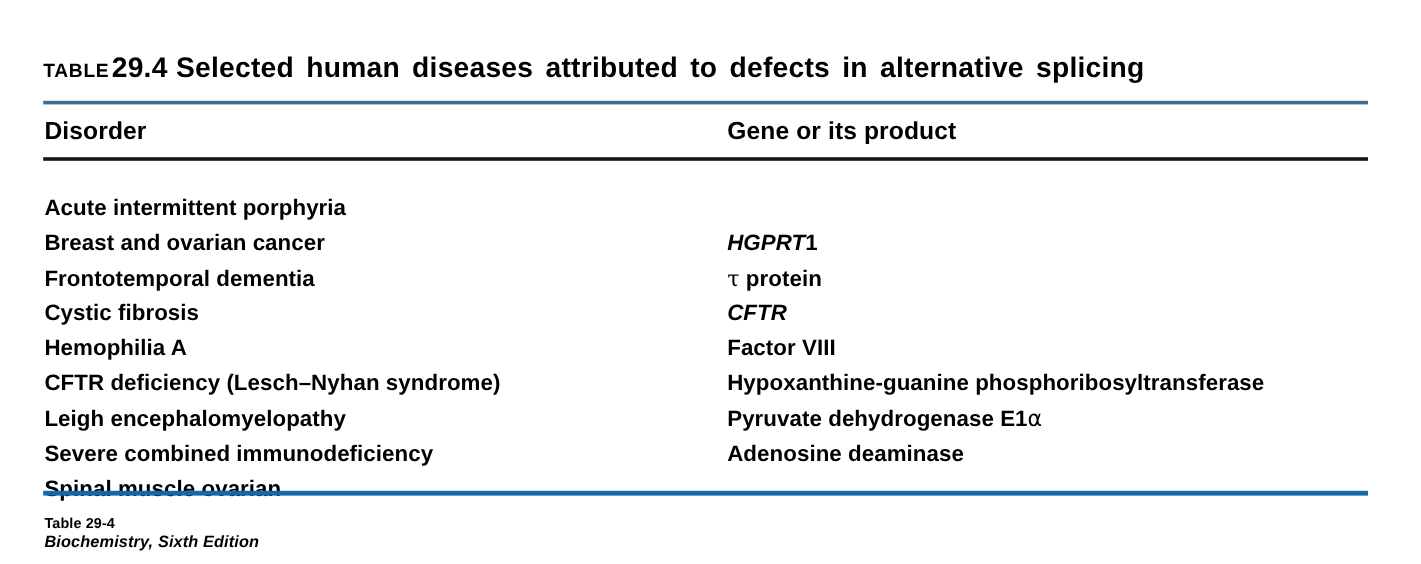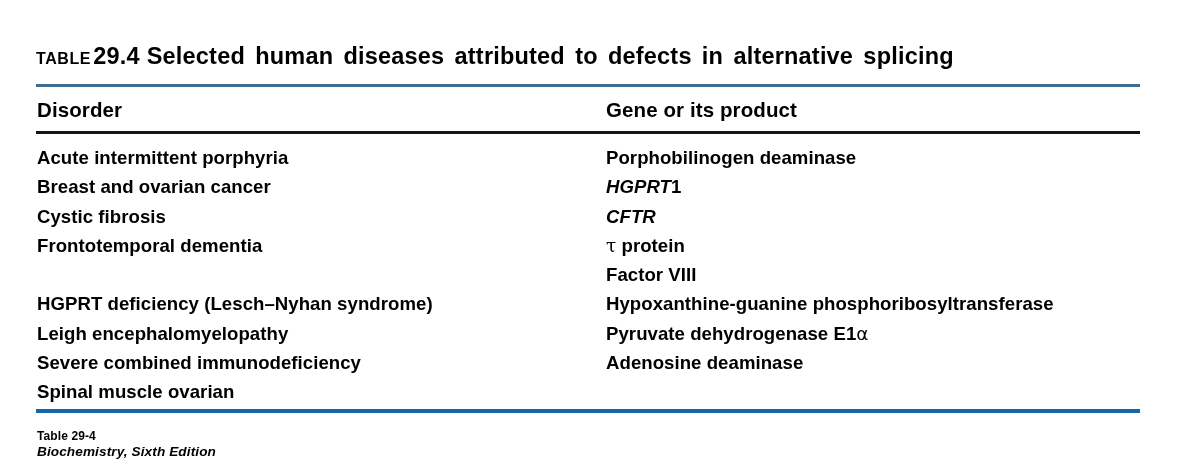--- a/index.html
+++ b/index.html
@@ -96,21 +96,21 @@
     left: 0;
     top: 147px;
     width: 1184px;
   }
   .data-row {
     position: relative;
     height: 29.3px;
   }
   .cell {
     position: absolute;
-    top: 0;
+    top: 15px;
     font-size: 18.6px;
     font-weight: bold;
     white-space: nowrap;
     letter-spacing: 0.05px;
     line-height: 22px;
   }
   .cell em,
   .cell i {
     font-style: italic;
   }
@@ -164,39 +164,39 @@
   <div class="head-row">
     <div class="head-cell col-a">Disorder</div>
     <div class="head-cell col-b">Gene or its product</div>
   </div>
 
   <div class="rule rule-head"></div>
 
   <div class="body-rows">
     <div class="data-row">
       <div class="cell col-a">Acute intermittent porphyria</div>
-      <div class="cell col-b">Porphobilinogen deaminase</div>
     </div>
     <div class="data-row">
       <div class="cell col-a">Breast and ovarian cancer</div>
       <div class="cell col-b"><em>HGPRT</em>1</div>
     </div>
     <div class="data-row">
+      <div class="cell col-a">Frontotemporal dementia</div>
+      <div class="cell col-b"><span class="greek">τ</span> protein</div>
+    </div>
+    <div class="data-row">
       <div class="cell col-a">Cystic fibrosis</div>
       <div class="cell col-b"><em>CFTR</em></div>
     </div>
     <div class="data-row">
-      <div class="cell col-a">Frontotemporal dementia</div>
-      <div class="cell col-b"><span class="greek">τ</span> protein</div>
-    </div>
-    <div class="data-row">
+      <div class="cell col-a">Hemophilia A</div>
       <div class="cell col-b">Factor VIII</div>
     </div>
     <div class="data-row">
-      <div class="cell col-a">HGPRT deficiency (Lesch–Nyhan syndrome)</div>
+      <div class="cell col-a">CFTR deficiency (Lesch–Nyhan syndrome)</div>
       <div class="cell col-b">Hypoxanthine-guanine phosphoribosyltransferase</div>
     </div>
     <div class="data-row">
       <div class="cell col-a">Leigh encephalomyelopathy</div>
       <div class="cell col-b">Pyruvate dehydrogenase E1<span class="greek-a">α</span></div>
     </div>
     <div class="data-row">
       <div class="cell col-a">Severe combined immunodeficiency</div>
       <div class="cell col-b">Adenosine deaminase</div>
     </div>

